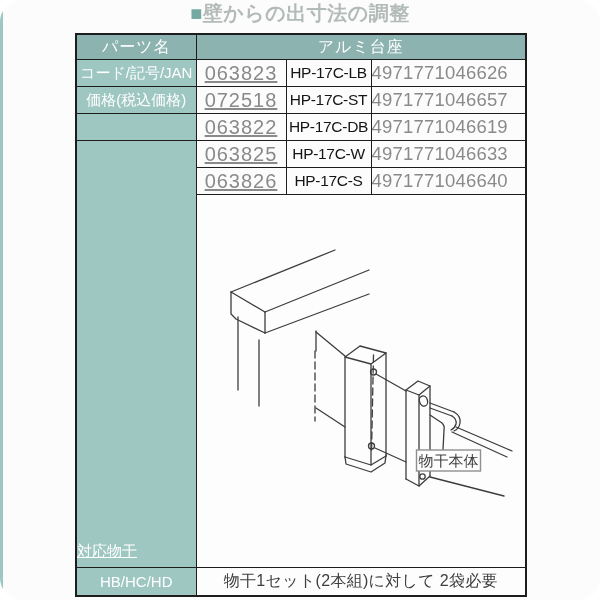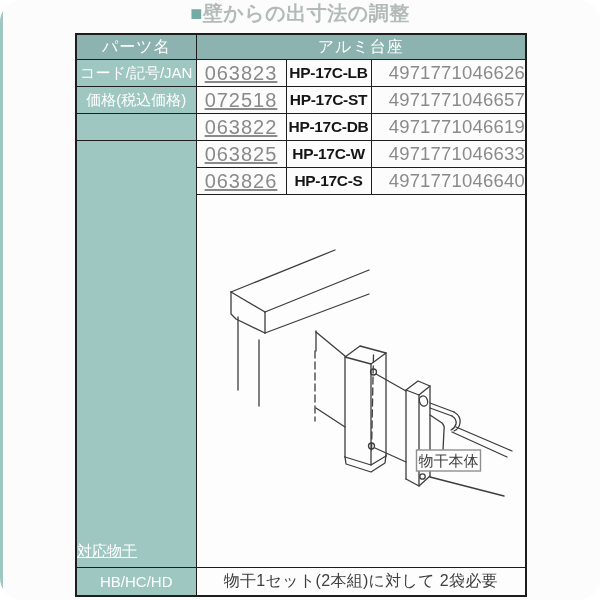--- a/index.html
+++ b/index.html
@@ -45,25 +45,25 @@
     background:var(--cell-teal);color:#fff;text-align:center;
     font-size:15px;letter-spacing:0;
   }
   td.lbl-tall{vertical-align:bottom;}
   td.lbl-tall .bottom-label{display:block;padding-bottom:6px;text-align:left;text-decoration:underline;}
   td.num{
     color:var(--number-gray);text-align:center;
     font-size:20px;letter-spacing:1px;text-decoration:underline;
   }
   td.model{
-    color:#151515;text-align:center;font-weight:bold;
+    color:#151515;text-align:center;font-weight:normal;
     font-size:15.5px;letter-spacing:-.3px;
   }
   td.jan{
-    color:var(--number-gray);text-align:right;
+    color:var(--number-gray);text-align:left;
     font-size:18.5px;letter-spacing:.2px;
   }
   td.draw-cell{background:#fdfdfd;padding:0;vertical-align:top;}
   td.note{
     color:#3e3e3e;text-align:center;font-size:16px;letter-spacing:.3px;background:#fdfdfd;margin-left:27px;
   }
   svg.diagram{display:block;}
   .draw-lines path, .draw-lines circle, .draw-lines ellipse{
     fill:none;stroke:var(--line-color);stroke-width:1.3;
     stroke-linecap:round;stroke-linejoin:round;

